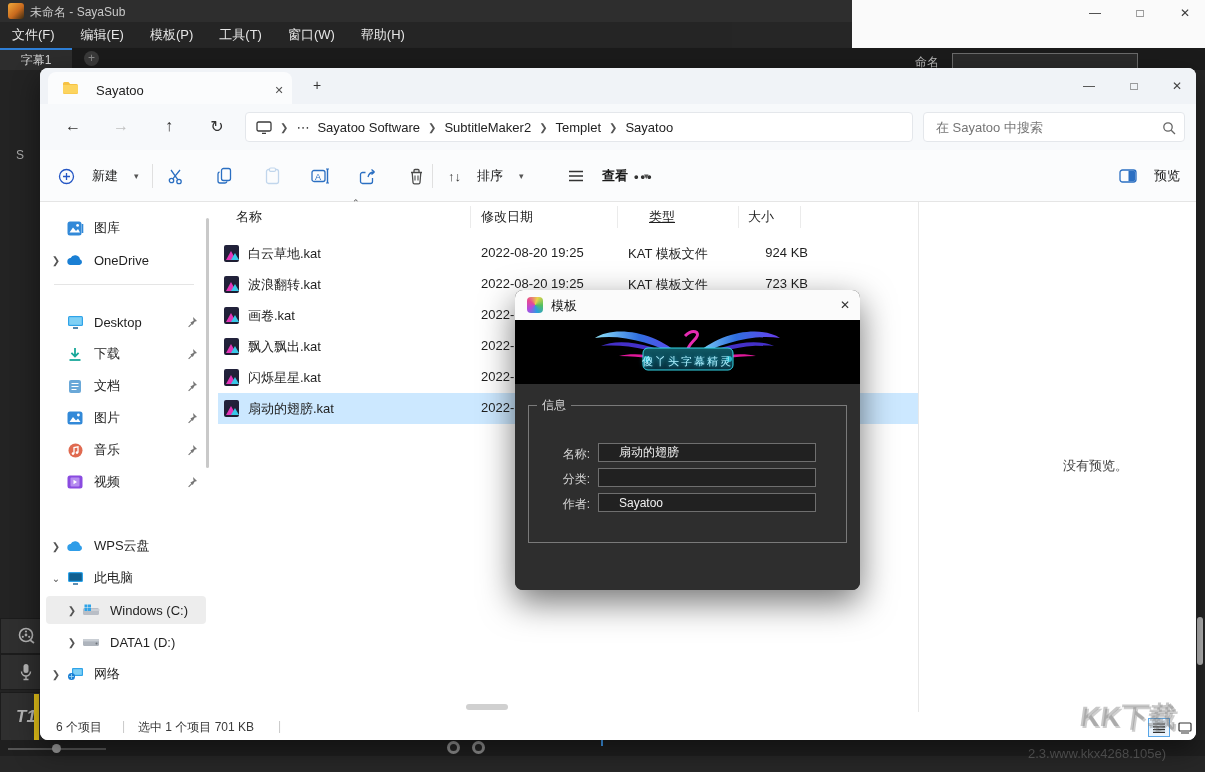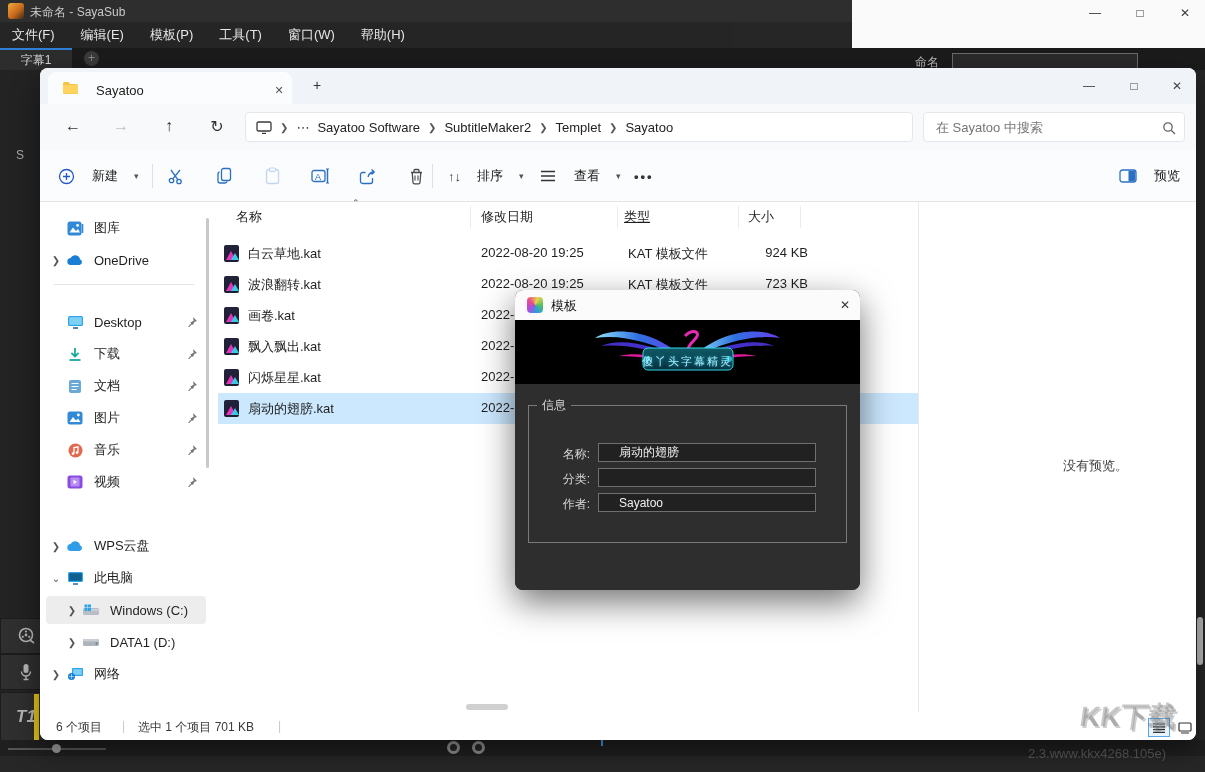--- a/index.html
+++ b/index.html
@@ -300,21 +300,21 @@
                 <path d="M6 7.5 v5 M9 7.5 v5" stroke="#4a4a4a" stroke-width="1.1"></path>
               </svg>
         </span>
       </div>
       <div class="abs tb-sep" style="left:392px;"></div>
       <div class="abs tb-item" style="left:408px;">
         <span style="font-size:13px;color:#333;">↑↓</span>
         <span>排序</span>
             <span class="chev">▾</span>
       </div>
-      <div class="abs tb-item" style="left:498px;">
+      <div class="abs tb-item" style="left:526px;font-weight:bold;">
         <span class="tb-ic">
           <svg width="16" height="14" viewBox="0 0 16 14">
                 <path d="M1 2.5 h14 M1 7 h14 M1 11.5 h14" stroke="#333" stroke-width="1.4"></path>
               </svg>
         </span>
         <span>查看</span>
             <span class="chev">▾</span>
       </div>
       <div class="abs tb-item dots" style="left:594px;">•••</div>
       <div class="abs tb-item" style="left:1078px;">
@@ -506,21 +506,21 @@
         <span>网络</span>
       </div>
       <div class="abs sb-scroll"></div>
     </div>
 
     <div class="abs listpane">
       <div class="abs" style="left:0;top:0;width:702px;height:28px;">
         <span class="abs col-h" style="left:20px;">名称</span>
         <span class="abs sort-arrow">⌃</span>
         <span class="abs col-h" style="left:265px;">修改日期</span>
-        <span class="abs col-h" style="left:408px;text-decoration:underline;">类型</span>
+        <span class="abs col-h" style="left:433px;text-decoration:underline;">类型</span>
         <span class="abs col-h" style="left:532px;">大小</span>
         <div class="abs col-sep" style="left:254px;"></div>
         <div class="abs col-sep" style="left:401px;"></div>
         <div class="abs col-sep" style="left:522px;"></div>
         <div class="abs col-sep" style="left:584px;"></div>
       </div>
 
       <div class="abs frow" style="top:36px;">
         <span class="f-ic"></span>
         <span class="f-name">白云草地.kat</span>

